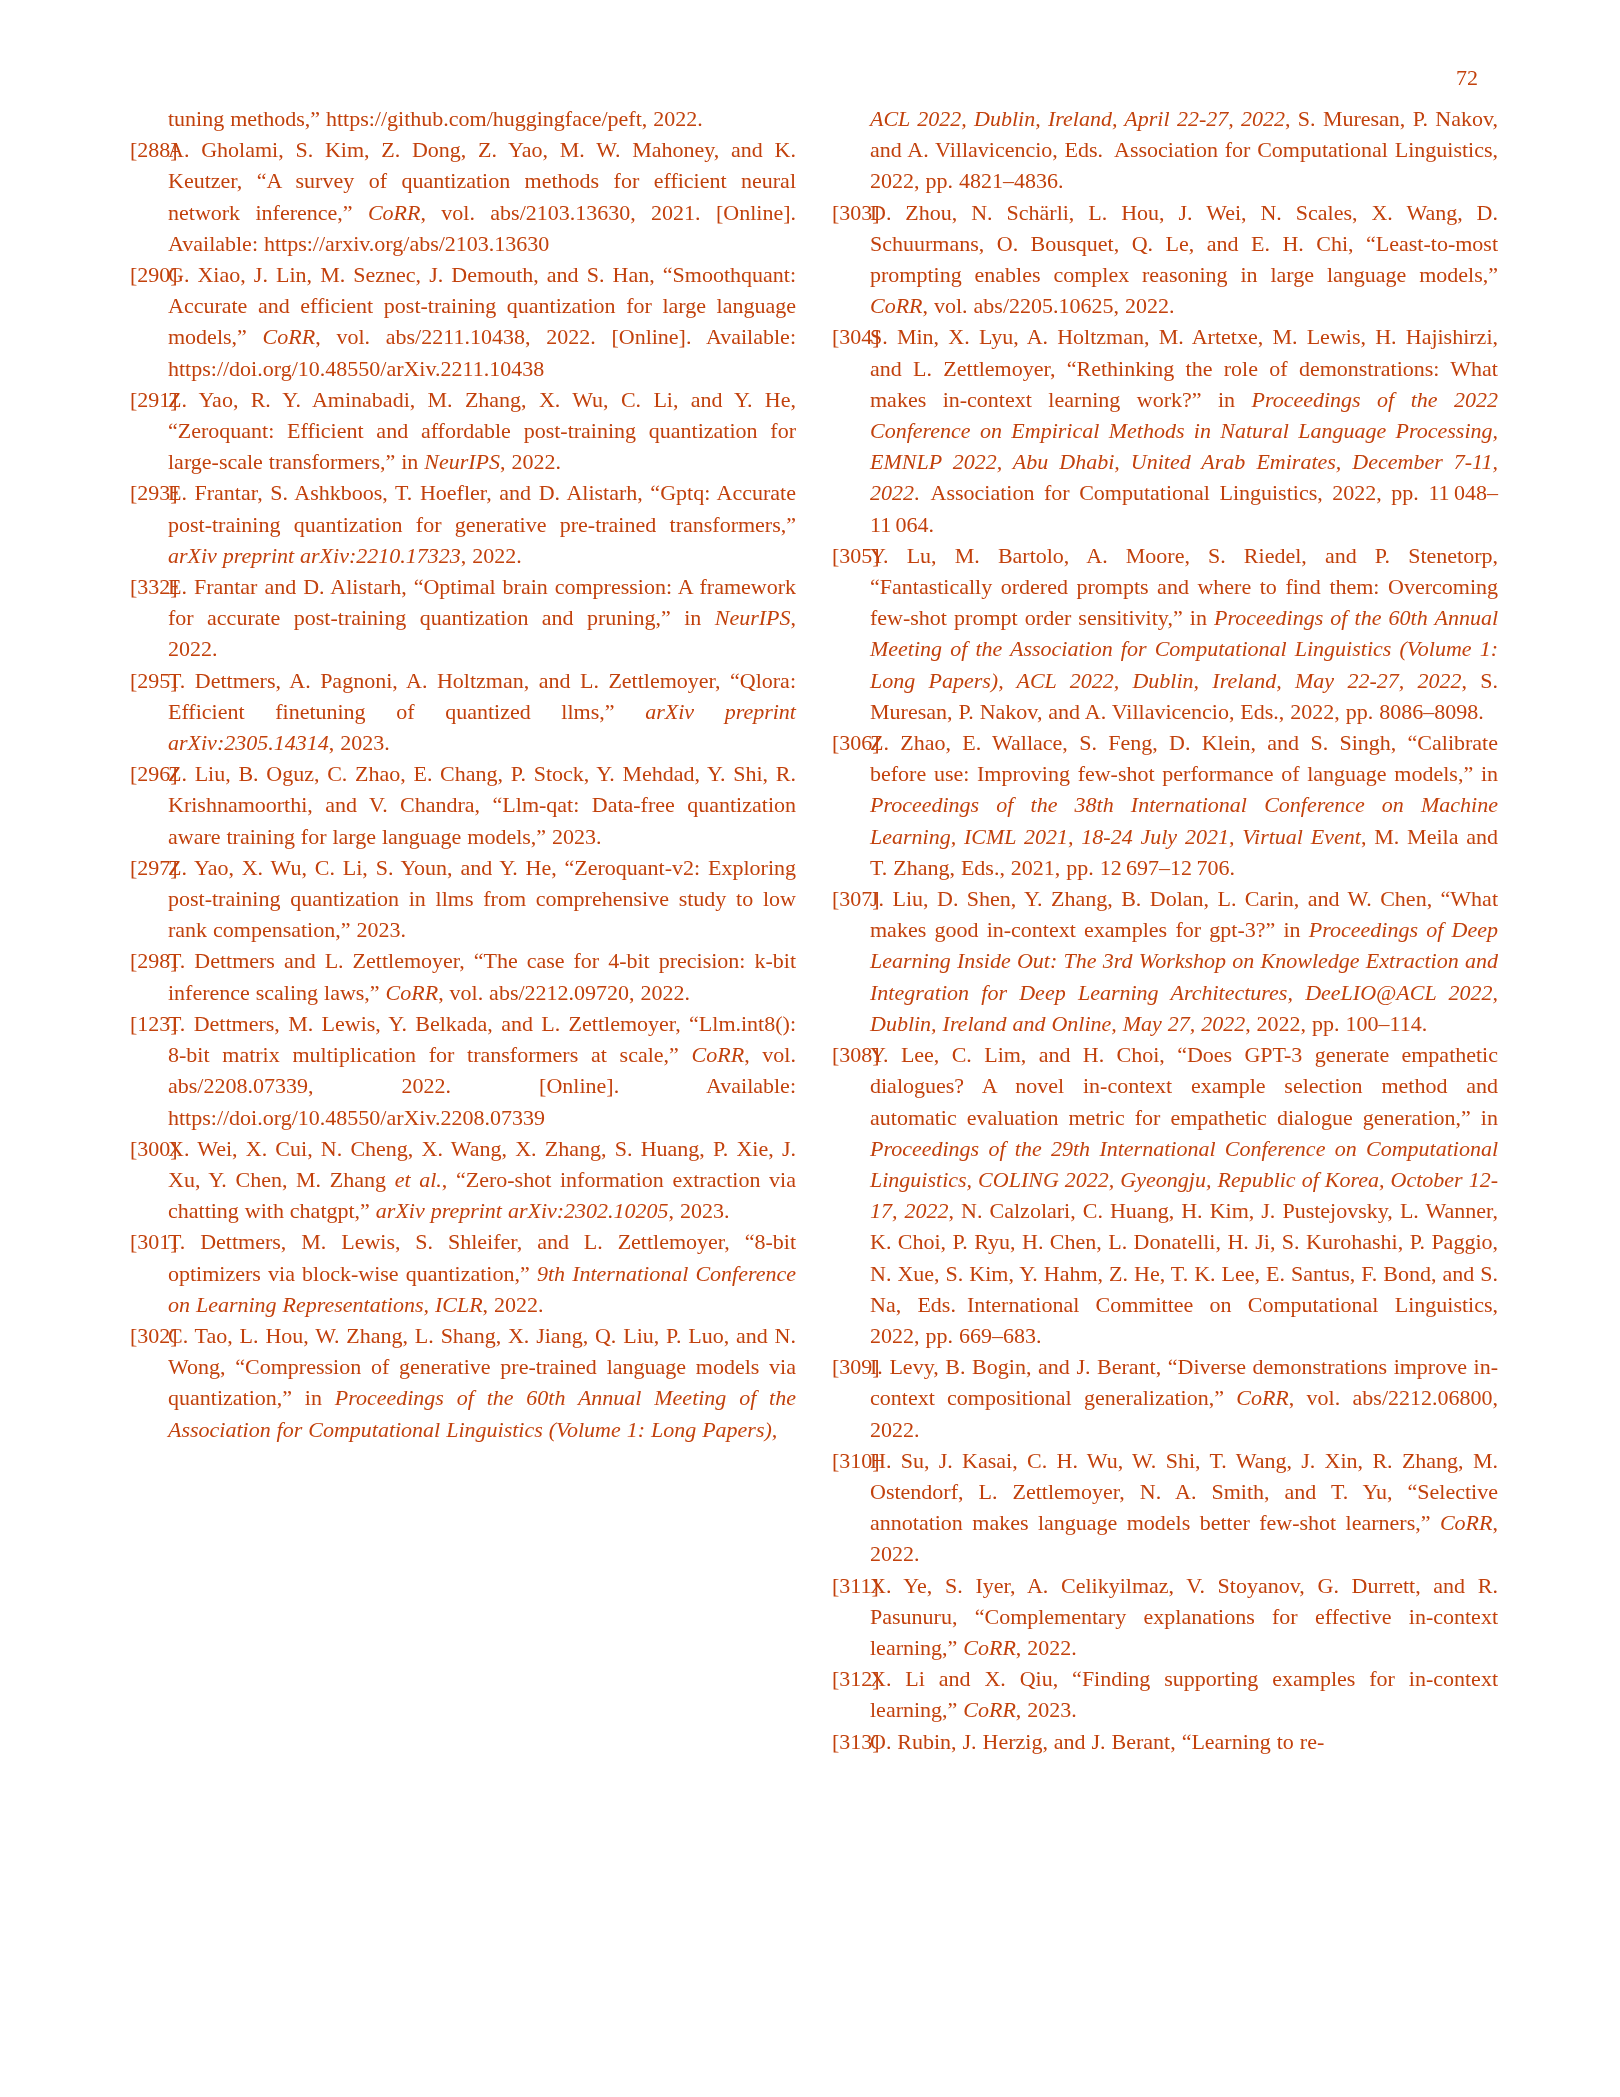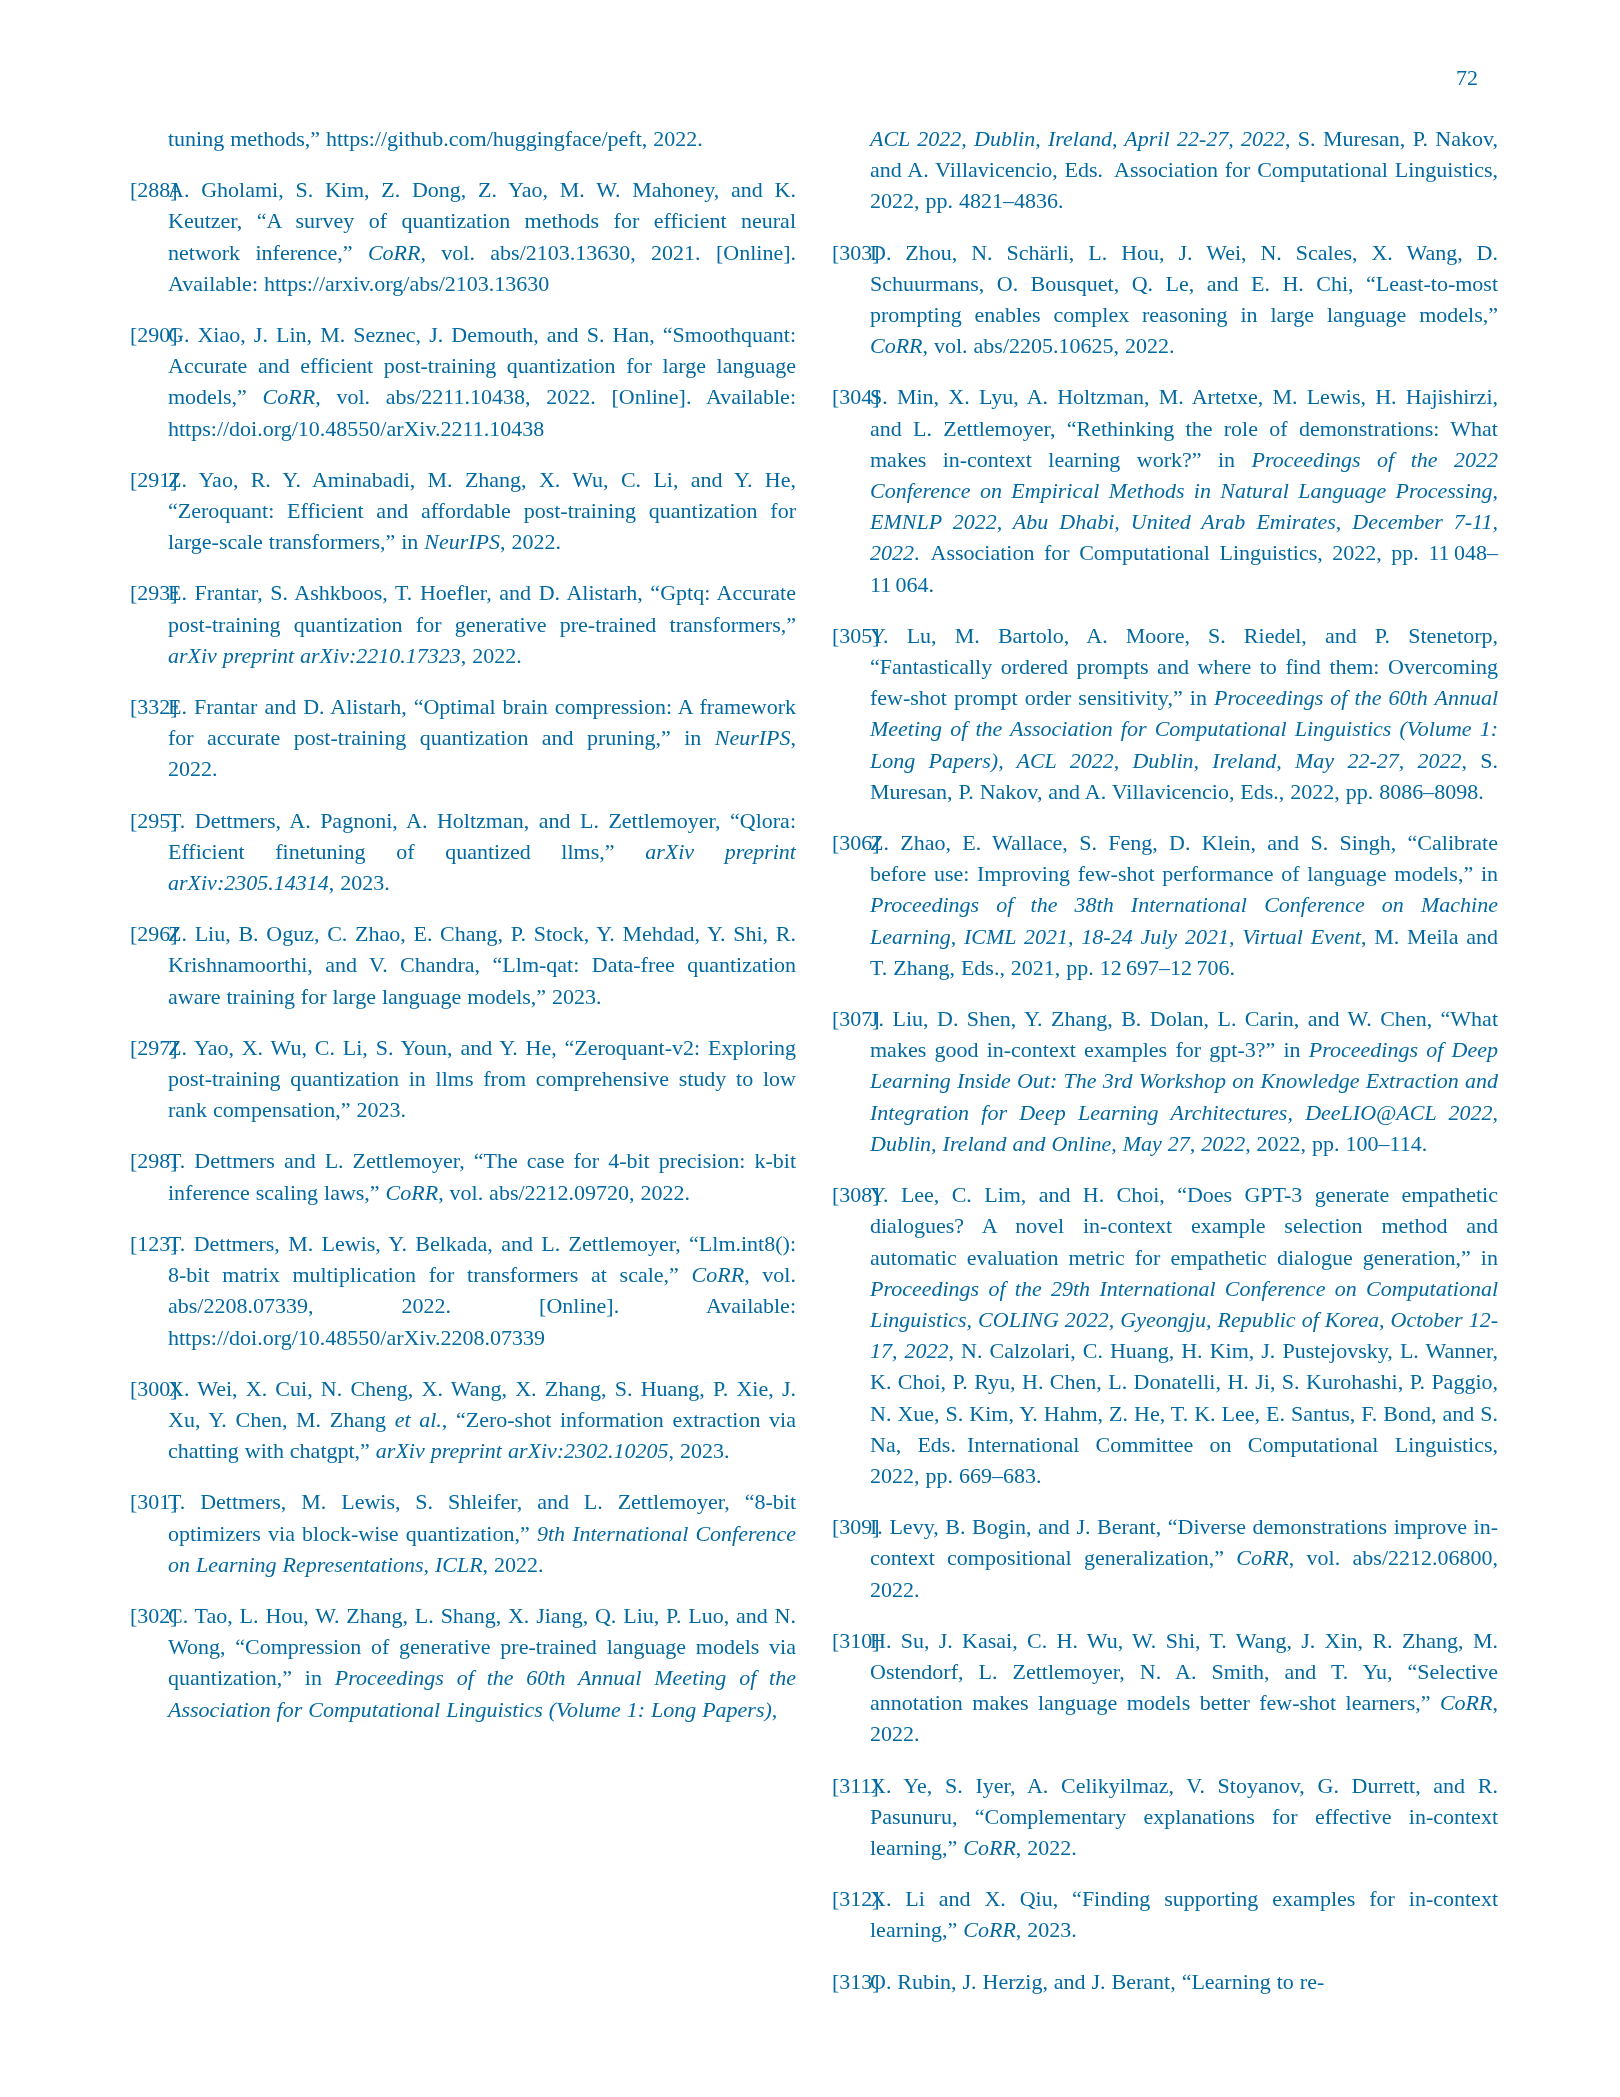--- a/index.html
+++ b/index.html
@@ -6,21 +6,21 @@
     margin: 0;
     padding: 0;
     background: #ffffff;
   }
   .page {
     position: relative;
     width: 1620px;
     height: 2097px;
     background: #ffffff;
     font-family: "Liberation Serif", "DejaVu Serif", serif;
-    color: #0369a1;
+    color: #c2410c;
     overflow: hidden;
   }
   .page-number {
     position: absolute;
     top: 66px;
     right: 142px;
     font-size: 22px;
     line-height: 24px;
   }
   .col {
@@ -30,21 +30,20 @@
   }
   .col-left  { left: 118px; }
   .col-right { left: 820px; }
   .ref {
     position: relative;
     padding-left: 50px;
     text-align: justify;
     font-size: 22px;
     line-height: 31.2px;
     word-spacing: 0.02em;
-    margin-top: 20px;
   }
   .ref-label {
     position: absolute;
     left: 12px;
     top: 0;
   }
   .ref-text i {
     font-style: italic;
   }
 </style>

